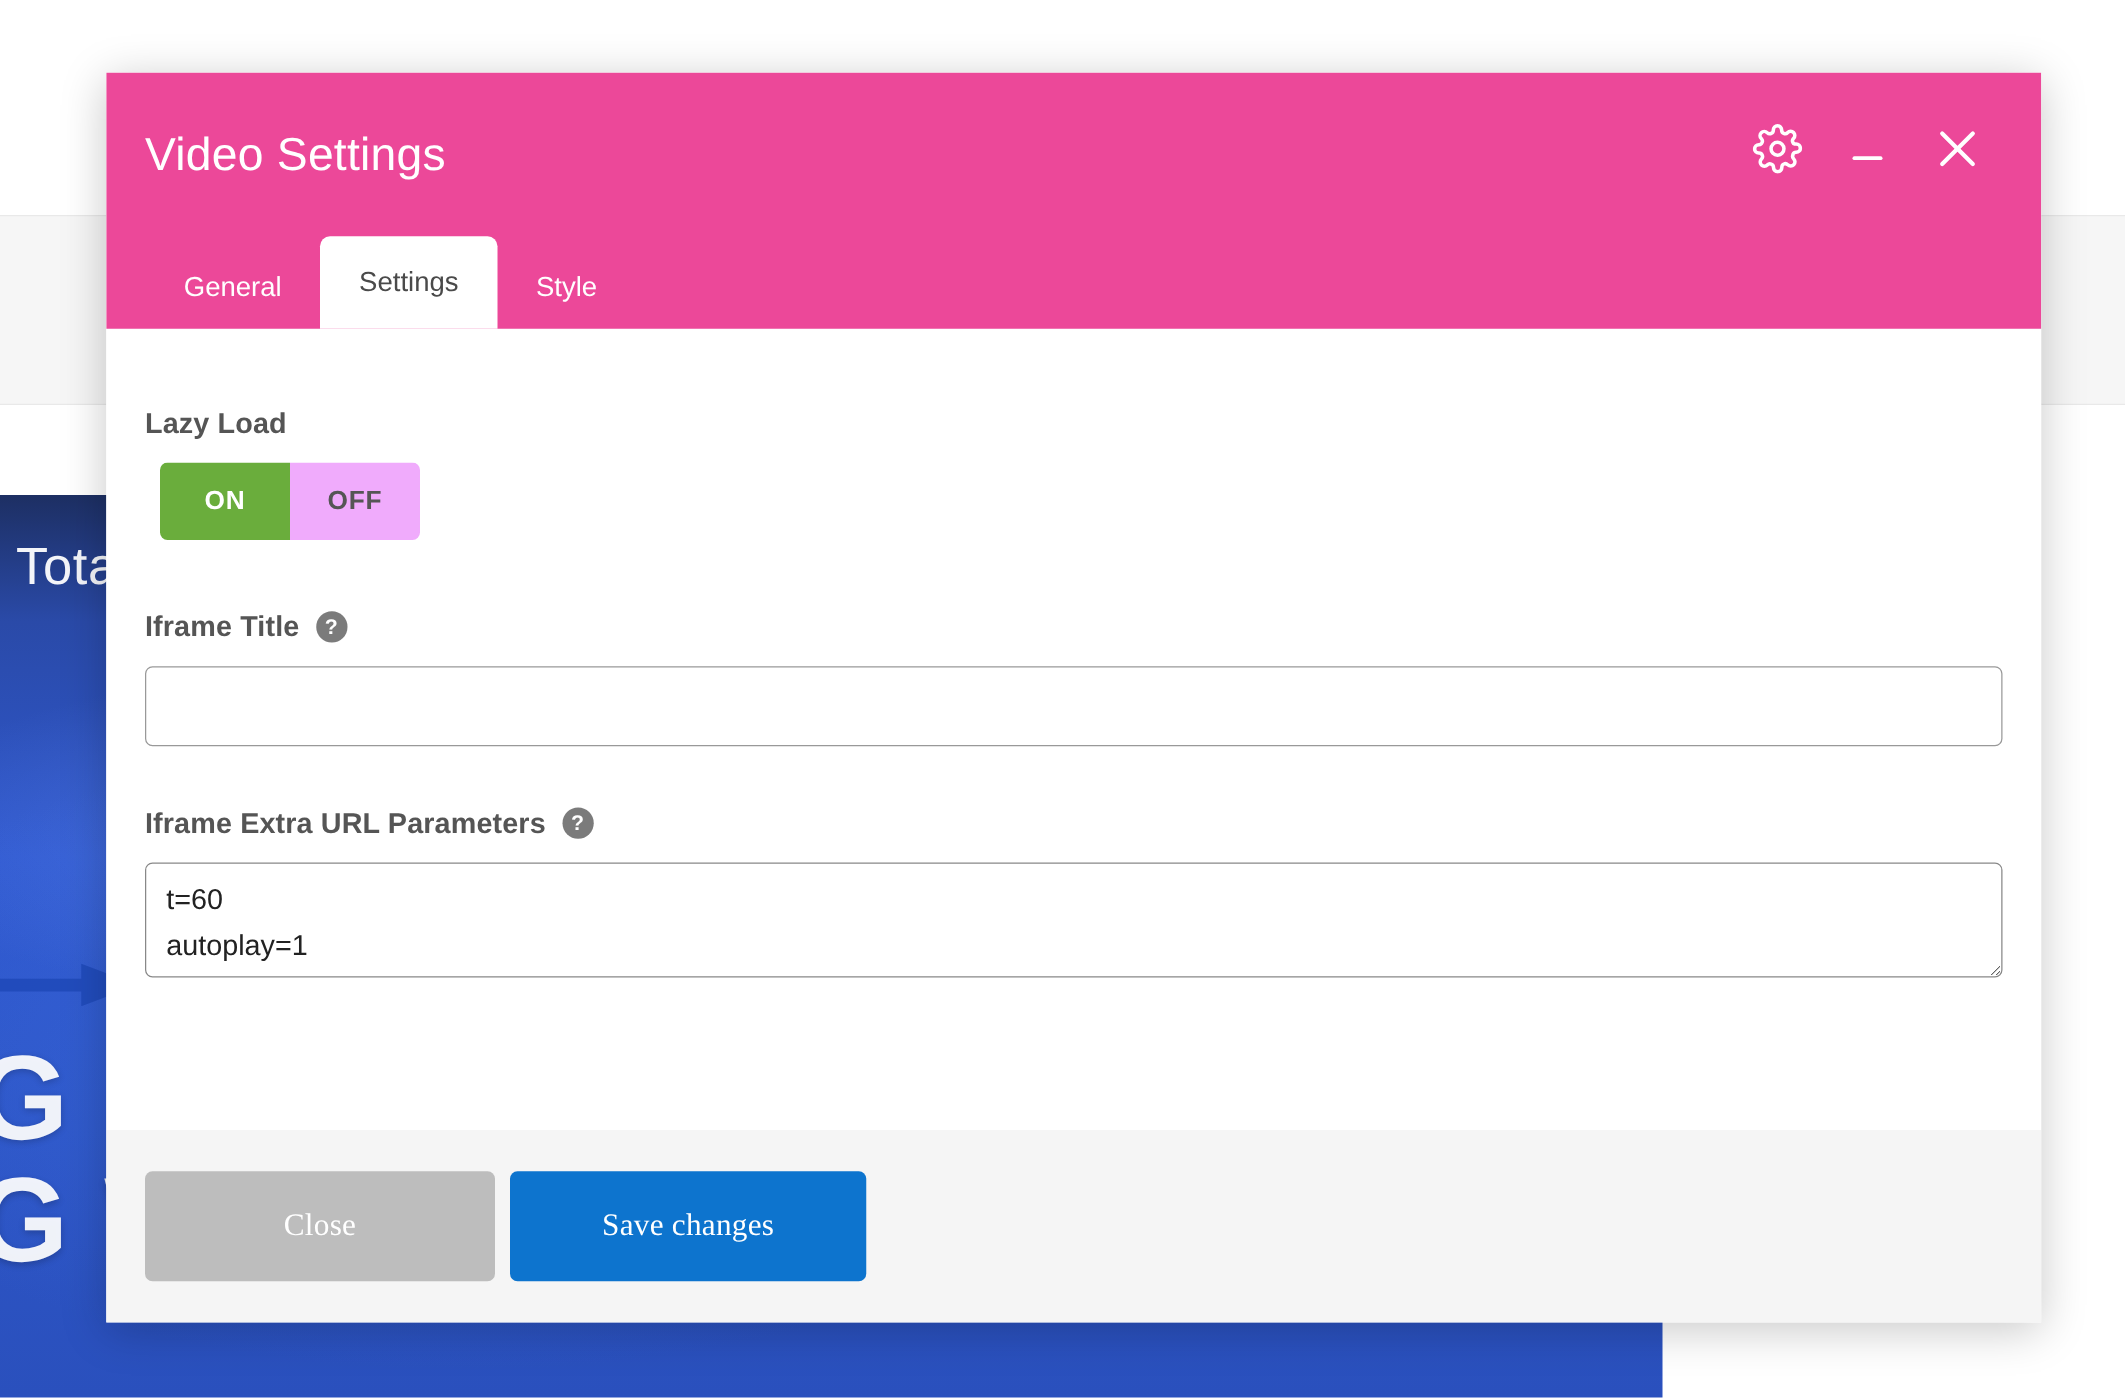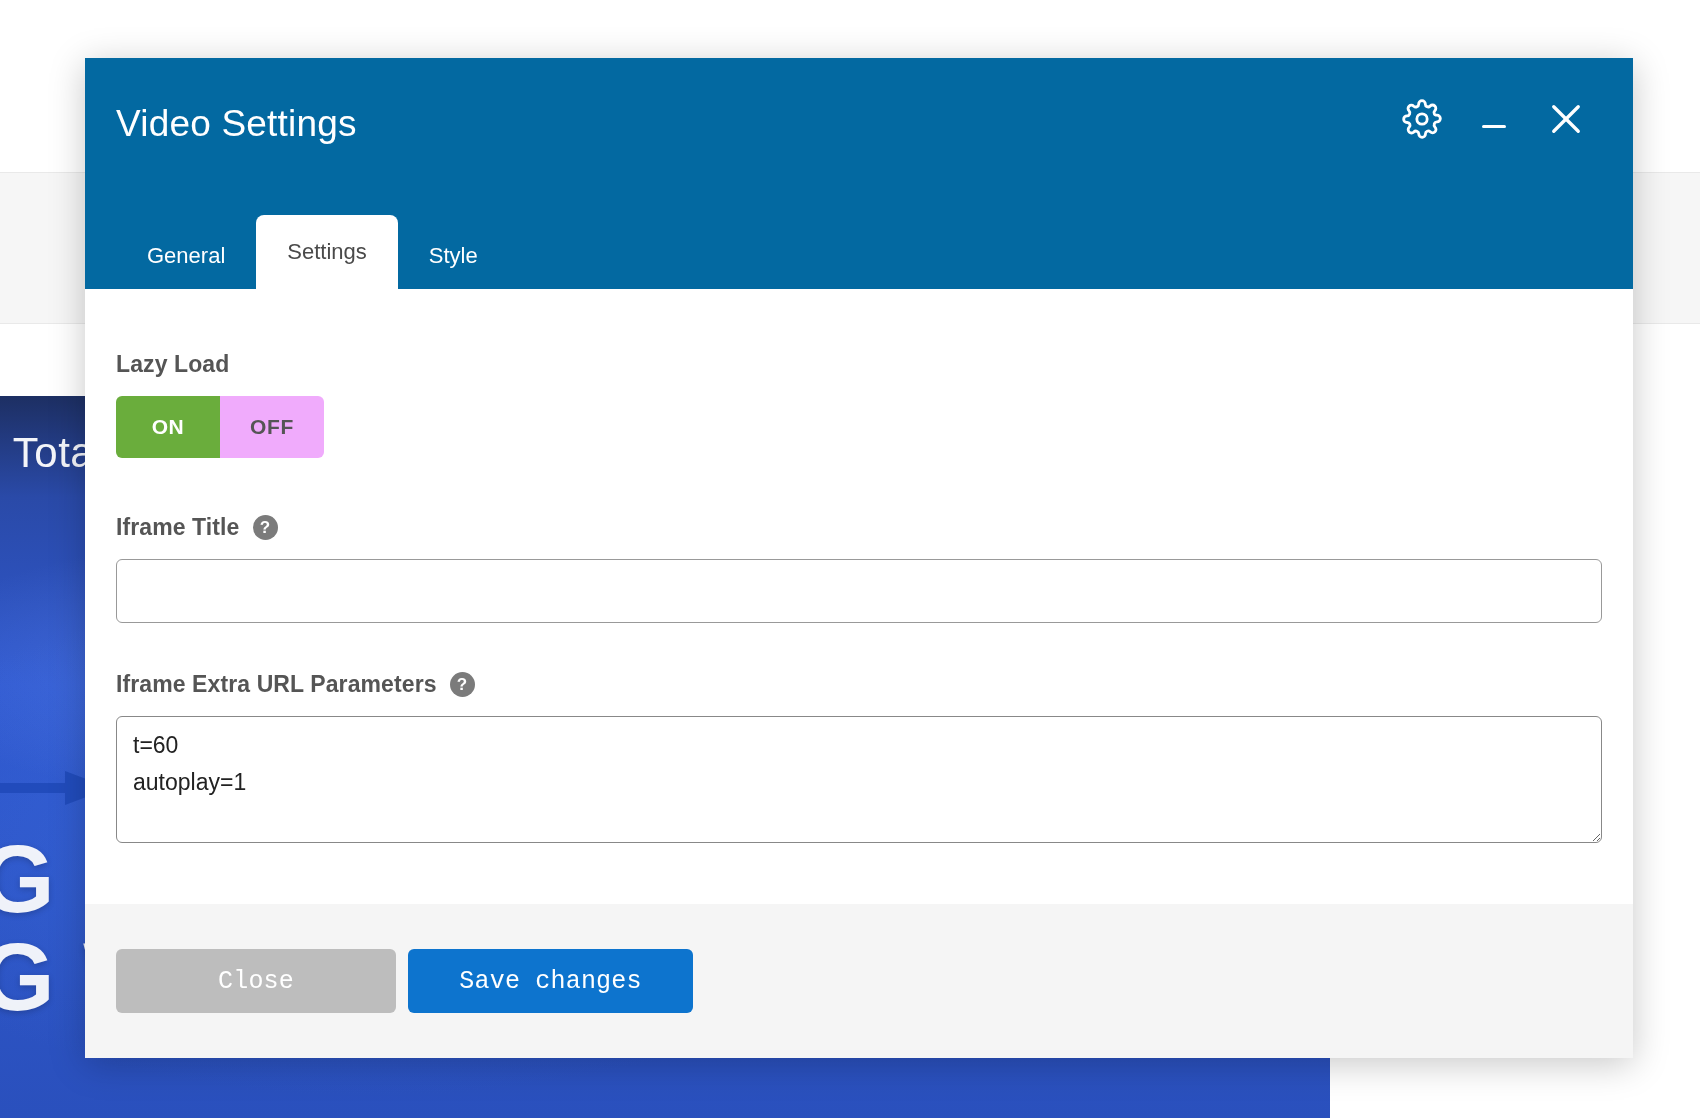--- a/index.html
+++ b/index.html
@@ -72,22 +72,22 @@
     left: 85px; top: 58px;
     width: 1548px; height: 1000px;
     background: #ffffff;
     box-shadow: 0 6px 34px rgba(0,0,0,0.22);
     display: flex;
     flex-direction: column;
     overflow: hidden;
   }
 
   .modal-header {
-    background: #0369a1;
-    height: 231px;
+    background: #ec4899;
+    height: 205px;
     position: relative;
     flex: 0 0 auto;
   }
   .modal-title {
     position: absolute;
     left: 31px; top: 45px;
     color: #ffffff;
     font-size: 37px;
     font-weight: normal;
     letter-spacing: .2px;
@@ -158,20 +158,21 @@
     justify-content: center;
     cursor: pointer;
     line-height: 1;
   }
 
   .toggle {
     display: inline-flex;
     border-radius: 6px;
     overflow: hidden;
     margin-bottom: 56px;
+    margin-left: 12px;
   }
   .toggle-opt {
     width: 104px; height: 62px;
     display: flex; align-items: center; justify-content: center;
     font-size: 21px;
     font-weight: bold;
     letter-spacing: .6px;
     cursor: pointer;
   }
   .toggle-opt.on-state  { background: #6aad3c; color: #ffffff; }
@@ -185,21 +186,21 @@
     font-family: "Liberation Sans", sans-serif;
     font-size: 22px;
     color: #333333;
     padding: 0 16px;
     outline: none;
     background: #ffffff;
     margin-bottom: 48px;
   }
   .text-area {
     display: block;
-    width: 1486px; height: 127px;
+    width: 1486px; height: 92px;
     border: 1px solid #888888;
     border-radius: 6px;
     font-family: "Liberation Sans", sans-serif;
     font-size: 23px;
     color: #222222;
     line-height: 1.62;
     padding: 10px 16px;
     outline: none;
     resize: both;
     background: #ffffff;
@@ -211,25 +212,25 @@
     height: 154px;
     background: #f5f5f5;
     display: flex;
     align-items: center;
     padding-left: 31px;
     gap: 12px;
   }
   .btn {
     border: none;
     border-radius: 6px;
-    font-family: Liberation Mono, monospace;
+    font-family: Liberation Serif, serif;
     font-size: 25px;
     color: #ffffff;
     cursor: pointer;
-    height: 64px;
+    height: 88px;
     display: inline-flex;
     align-items: center;
     justify-content: center;
     letter-spacing: .2px;
   }
   .btn-close { background: #bdbdbd; width: 280px; }
   .btn-save  { background: #0d74ce; width: 285px; }
 </style>
 </head>
 <body>

